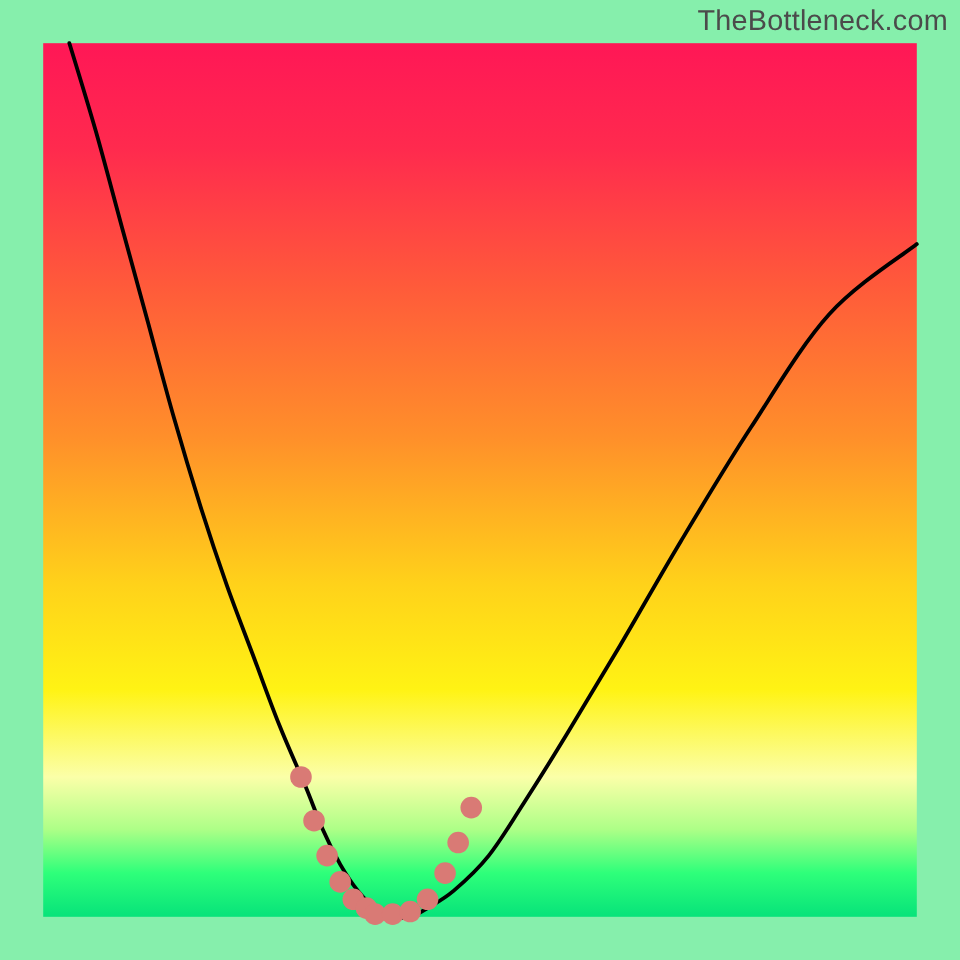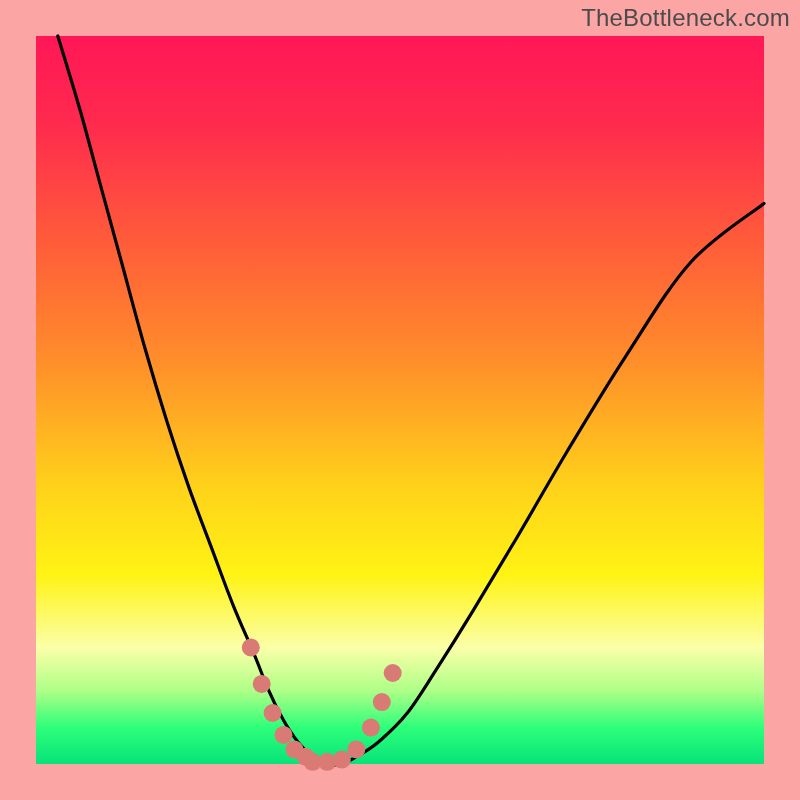--- a/index.html
+++ b/index.html
@@ -8,21 +8,21 @@
     width: 800px;
     height: 800px;
     background: #000000;
     overflow: hidden;
     font-family: Arial, Helvetica, sans-serif;
   }
   .frame {
     position: relative;
     width: 800px;
     height: 800px;
-    background: #fca5a5;
+    background: #86efac;
   }
   .watermark {
     position: absolute;
     top: 4px;
     right: 10px;
     color: #4b4b4b;
     font-size: 24px;
     font-weight: 500;
     letter-spacing: 0.2px;
     z-index: 20;

